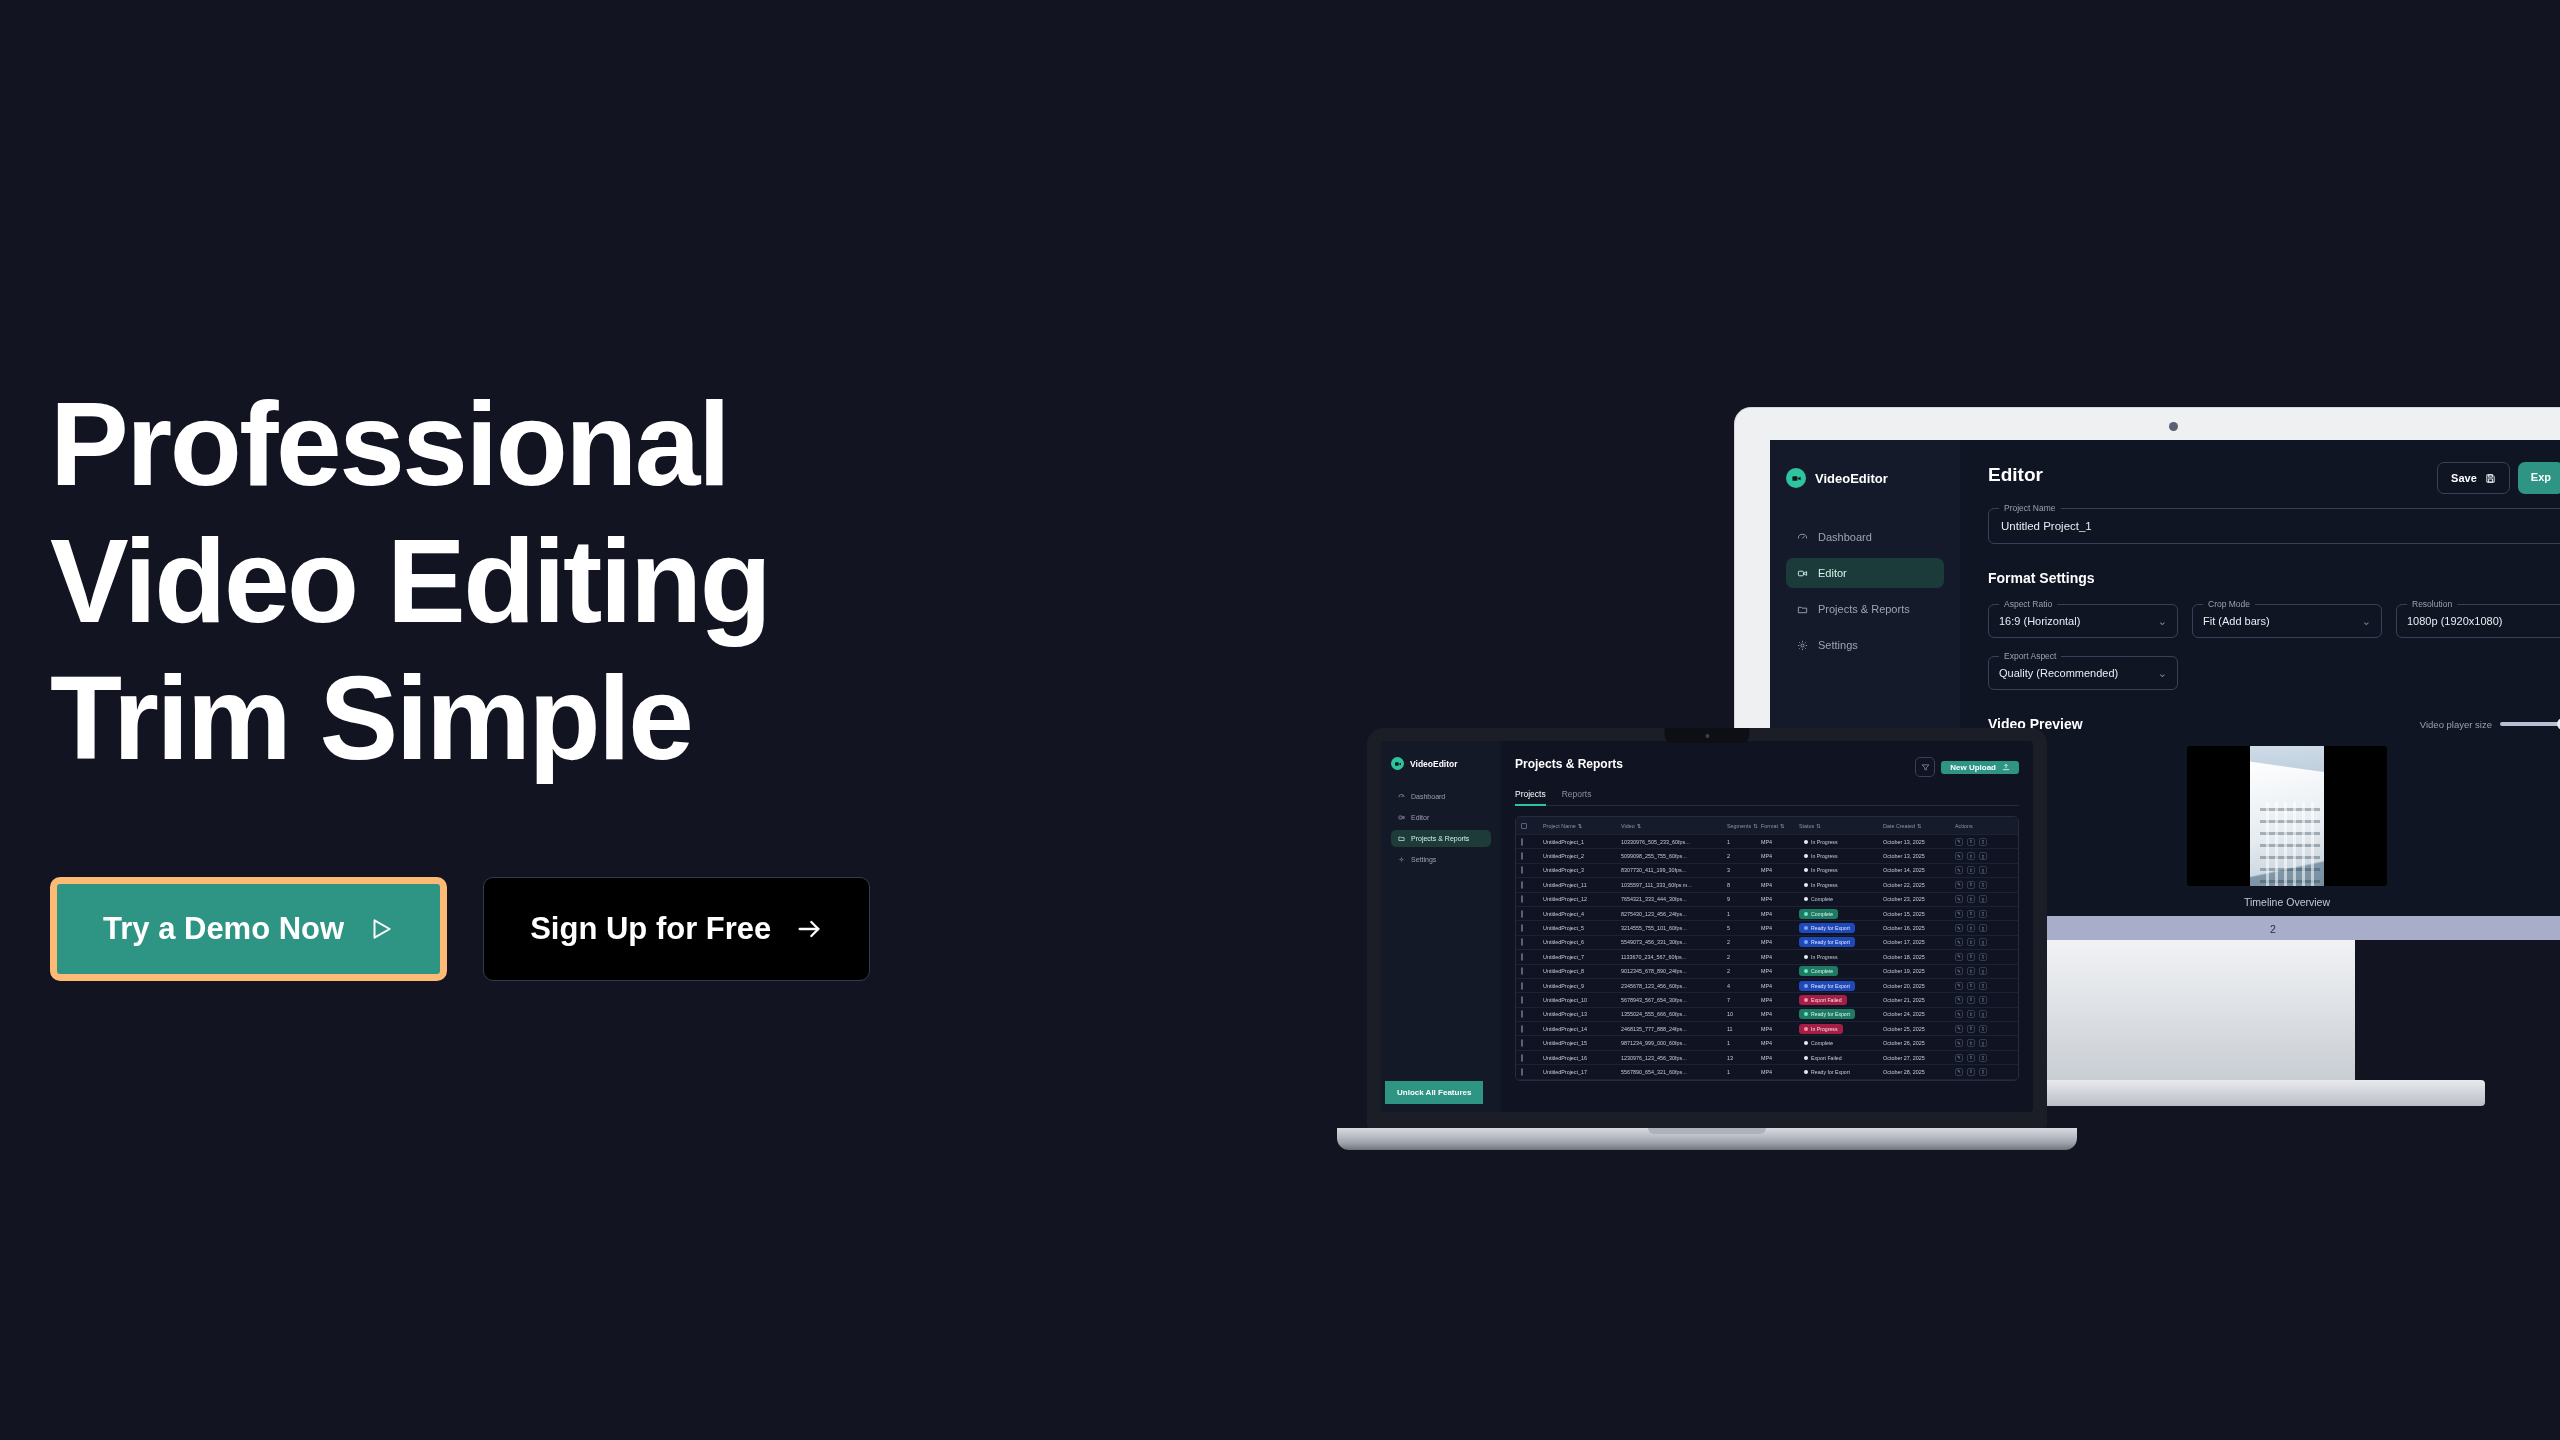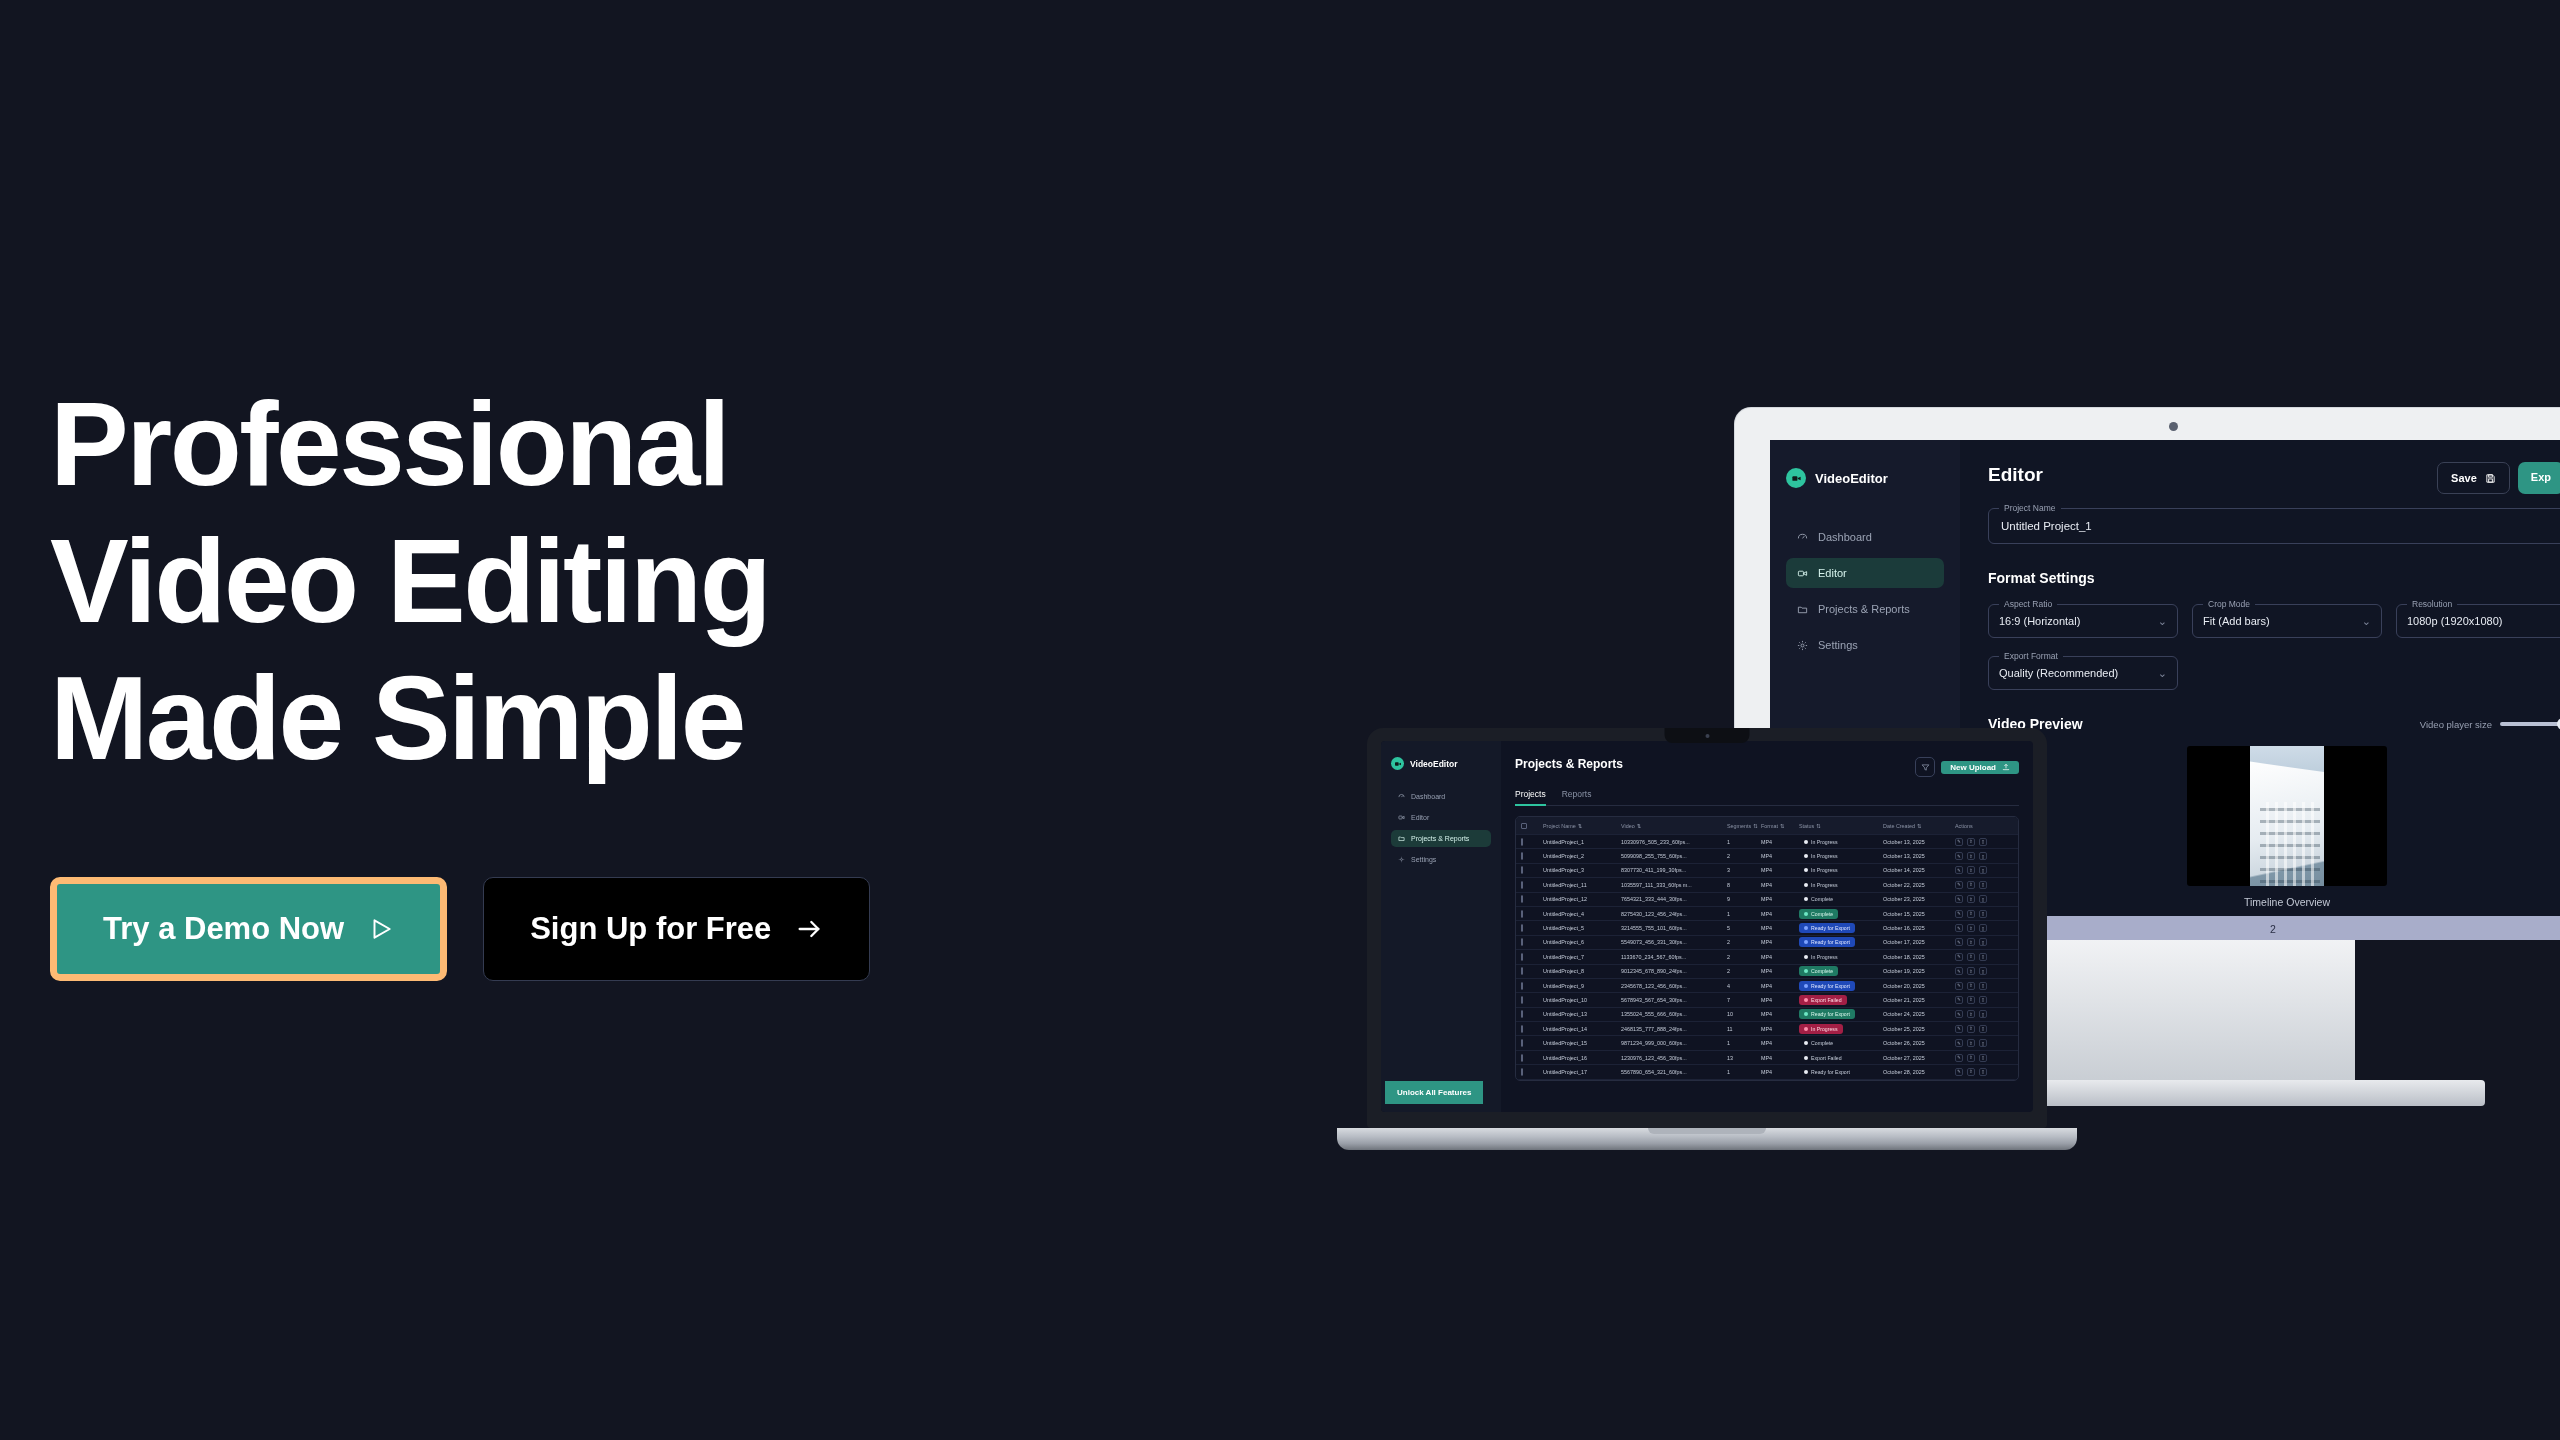--- a/index.html
+++ b/index.html
@@ -243,21 +243,21 @@
 </head>
 <body>
 
 <div class="page">
 
 
   <div class="hero">
     <div class="hero-title">
       <div>Professional</div>
       <div>Video Editing</div>
-      <div>Made Simple</div>
+      <div>Trim Simple</div>
     </div>
     <div class="hero-cta">
       <div class="btn-demo">
         <span>Try a Demo Now</span>
         <span>
           <svg width="26" height="26" viewBox="0 0 24 24" fill="none" stroke="#ffffff" stroke-width="1.8" stroke-linejoin="round">
             <path d="M6 4 L20 12 L6 20 Z"></path>
           </svg>
         </span>
       </div>
@@ -364,21 +364,21 @@
                 <span class="chev">⌄</span>
               </div>
               <div class="m-sel">
                 <span class="m-field-label">Resolution</span>
                 <span class="m-sel-val">1080p (1920x1080)</span>
 
               </div>
             </div>
             <div class="m-row">
               <div class="m-sel">
-                <span class="m-field-label">Export Format</span>
+                <span class="m-field-label">Export Aspect</span>
                 <span class="m-sel-val">Quality (Recommended)</span>
                 <span class="chev">⌄</span>
               </div>
             </div>
 
             <div class="m-preview-head">
               <div class="m-preview-title">Video Preview</div>
               <div class="m-slider-wrap">
                 <span class="m-slider-label">Video player size</span>
                 <span class="m-slider-track">

